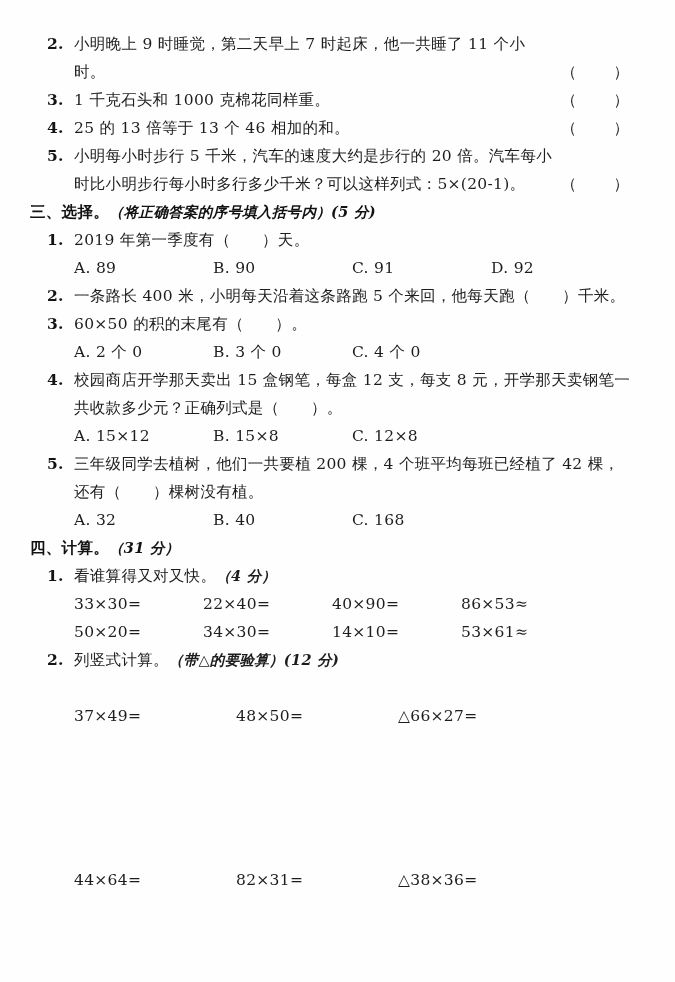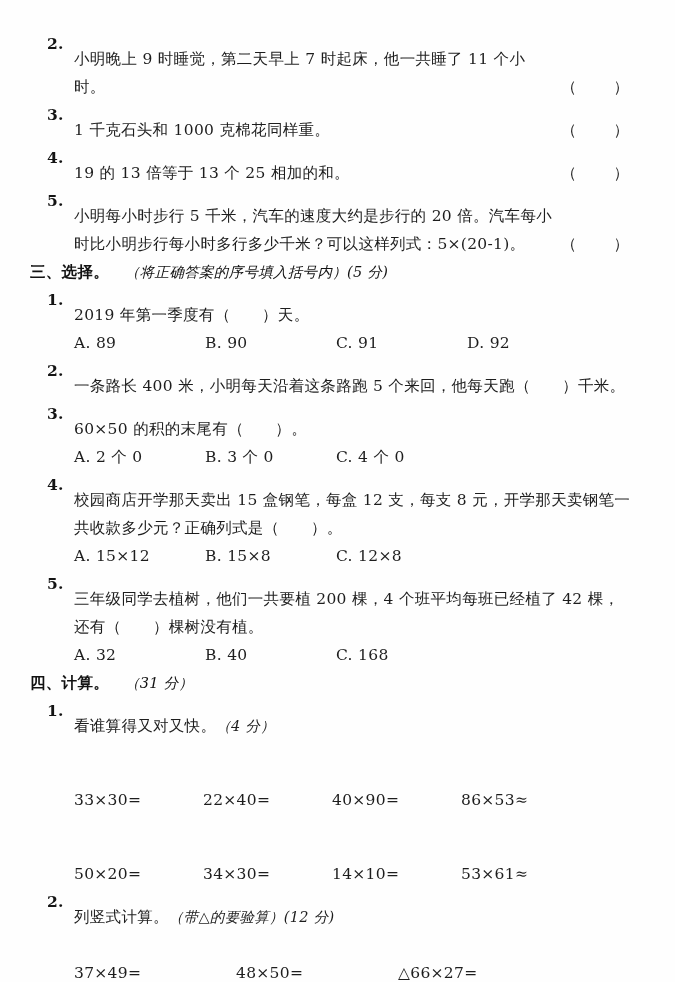--- a/index.html
+++ b/index.html
@@ -23,43 +23,43 @@
   .item {
     display: flex;
     align-items: flex-start;
     padding-left: 17px;
   }
   .num {
     flex: 0 0 27px;
     font-weight: bold;
     color: #141414;
   }
-  .txt { flex: 1 1 auto; margin-top: 15px; }
+  .txt { flex: 1 1 auto; }
   .bracket {
     flex: 0 0 auto;
     align-self: flex-end;
     margin-left: 8px;
     white-space: nowrap;
     letter-spacing: 2px;
   }
   
   .heading { font-weight: bold; color: #121212; }
-  .heading .kai { font-weight: normal; margin-left: 16px; }
+  .heading .kai { font-weight: bold; }
   .kai {
     font-style: italic;
     font-size: 14.5px;
-    font-weight: normal;
+    font-weight: bold;
   }
   
   .options, .calc-grid {
     display: grid;
     margin-left: 44px;
   }
-  .options { grid-template-columns: repeat(4, 131px); }
-  .calc-grid.oral { grid-template-columns: repeat(4, 129px); margin-top: 46px; }
+  .options { grid-template-columns: repeat(4, 131px); gap: 8px; }
+  .calc-grid.oral { grid-template-columns: repeat(4, 129px); }
   .calc-grid.written { grid-template-columns: repeat(3, 162px); margin-top: 28px; }
   .opt, .calc-cell { white-space: nowrap; }
   
   .workspace { height: 108px; }
 </style>
 </head>
 <body>
 
 <div class="sheet">
 
@@ -69,21 +69,21 @@
       <span class="txt">小明晚上 9 时睡觉，第二天早上 7 时起床，他一共睡了 11 个小时。</span>
       <span class="bracket">（　　）</span>
     </div>
     <div class="item">
       <span class="num">3.</span>
       <span class="txt">1 千克石头和 1000 克棉花同样重。</span>
       <span class="bracket">（　　）</span>
     </div>
     <div class="item">
       <span class="num">4.</span>
-      <span class="txt">19 的 13 倍等于 13 个 25 相加的和。</span>
+      <span class="txt">25 的 13 倍等于 13 个 46 相加的和。</span>
       <span class="bracket">（　　）</span>
     </div>
     <div class="item">
       <span class="num">5.</span>
       <span class="txt">小明每小时步行 5 千米，汽车的速度大约是步行的 20 倍。汽车每小时比小明步行每小时多行多少千米？可以这样列式：5×(20-1)。</span>
       <span class="bracket">（　　）</span>
     </div>
   </section>
 
   <section>

